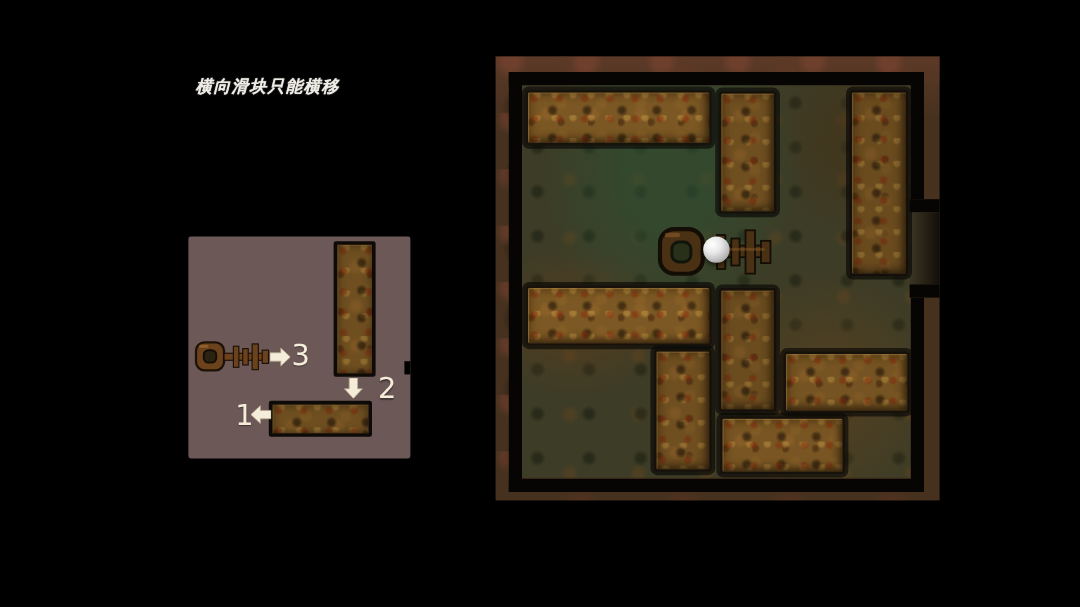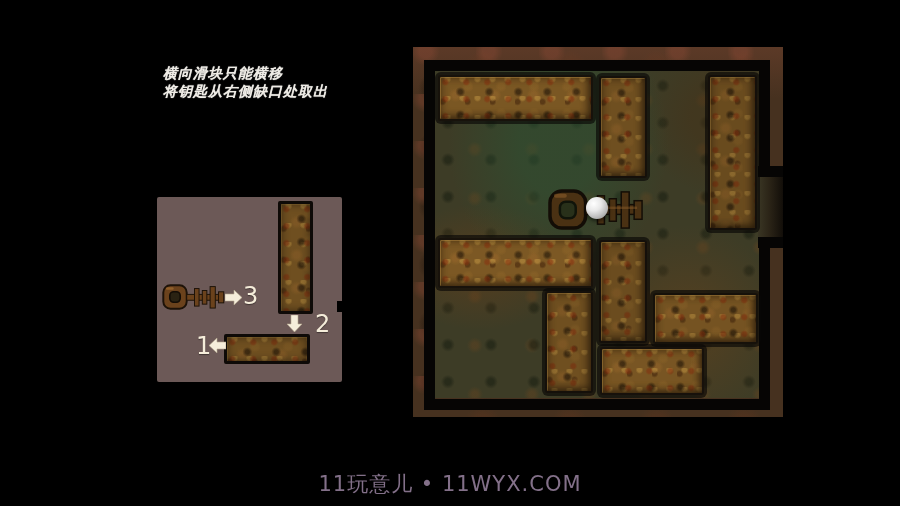--- a/index.html
+++ b/index.html
@@ -91,21 +91,20 @@
   .watermark{position:absolute;left:0;top:470px;width:900px;text-align:center;
     font-size:21px;letter-spacing:1px;}
 </style>
 </head>
 <body>
 
 <div class="stage">
 
   <div class="instructions" style="color: rgb(239, 236, 230);">
     <div class="line">横向滑块只能横移</div>
-    <div class="line">将钥匙从右侧缺口处取出</div>
   </div>
 
   <div class="minimap" style="background: rgb(108, 89, 87);">
     <div class="mini-block mini-vblock block-tex"></div>
     <div class="mini-block mini-hblock block-tex"></div>
 
     <svg class="mini-key" viewBox="0 0 100 40" preserveAspectRatio="none">
       <rect x="2" y="2" width="36" height="36" rx="11" fill="#6b421c" stroke="#1d1208" stroke-width="3"></rect>
       <rect x="12" y="12" width="16" height="16" rx="6" fill="#2a2212" stroke="#140d06" stroke-width="2.5"></rect>
       <rect x="38" y="16" width="56" height="9" fill="#6b421c" stroke="#1d1208" stroke-width="1.5"></rect>
@@ -165,15 +164,14 @@
   <div class="block block-tex" style="left: 25px; top: 28px; width: 151px; height: 42px; filter: brightness(1.1); z-index: 2;"></div>
       <div class="block block-tex" style="left: 186px; top: 29px; width: 44px; height: 98px; filter: brightness(1); z-index: 2;"></div>
       <div class="block block-tex" style="left: 295px; top: 28px; width: 45px; height: 151px; filter: brightness(0.95); z-index: 2;"></div>
       <div class="block block-tex" style="left: 25px; top: 191px; width: 151px; height: 46px; filter: brightness(1.12); z-index: 2;"></div>
       <div class="block block-tex" style="left: 132px; top: 244px; width: 44px; height: 98px; filter: brightness(1); z-index: 2;"></div>
       <div class="block block-tex" style="left: 186px; top: 193px; width: 44px; height: 99px; filter: brightness(0.96); z-index: 2;"></div>
       <div class="block block-tex" style="left: 240px; top: 246px; width: 101px; height: 47px; filter: brightness(1.05); z-index: 2;"></div>
       <div class="block block-tex" style="left: 187px; top: 300px; width: 100px; height: 44px; filter: brightness(1.08); z-index: 2;"></div>
     </div>
 
-  <div class="watermark" style="color: rgb(131, 112, 137);">11玩意儿 • 11WYX.COM</div>
 
 </div>
 
 </body></html>

